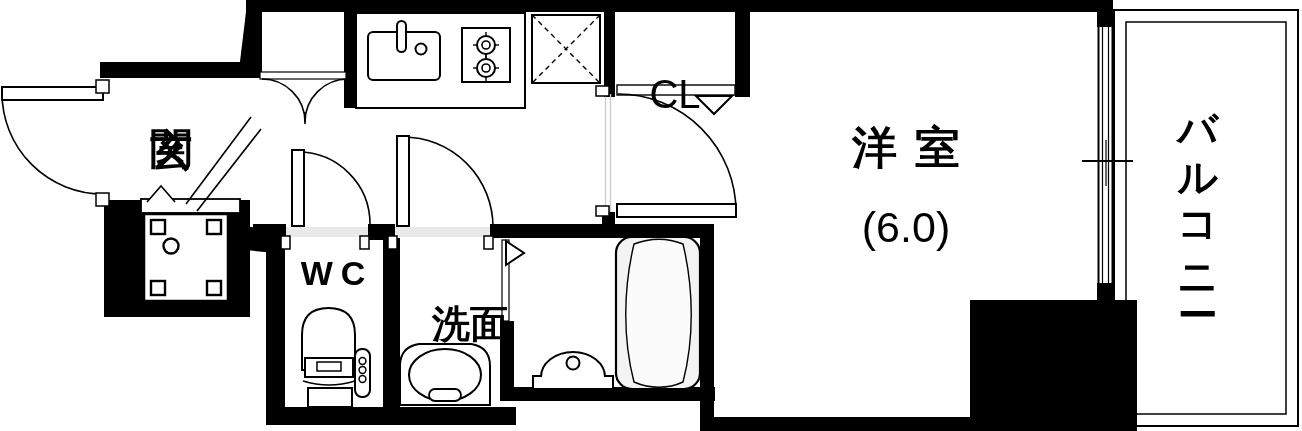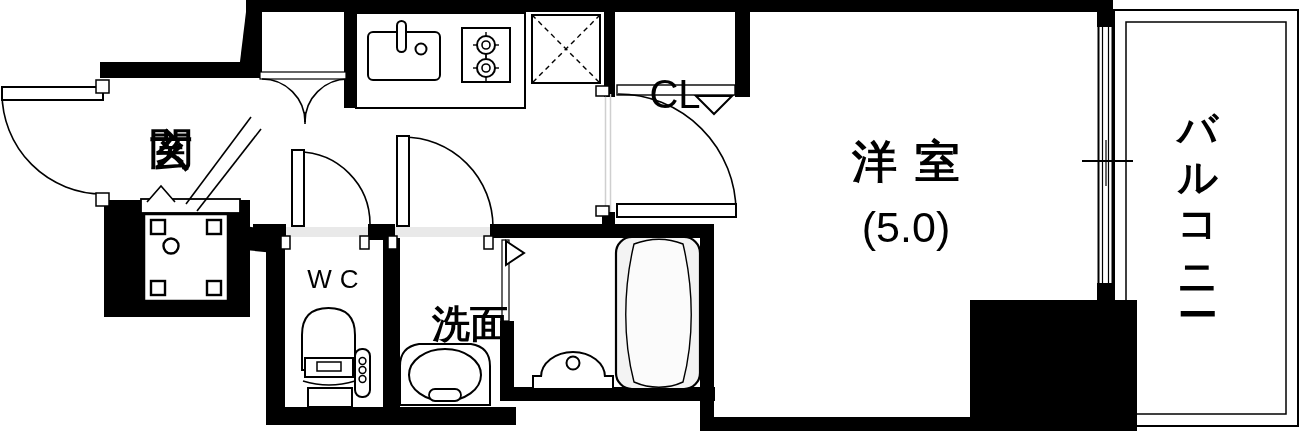--- a/index.html
+++ b/index.html
@@ -20,24 +20,24 @@
     user-select:none;
   }
   .label.h{text-align:center;}
   .label.v{
     writing-mode:vertical-rl;
     text-orientation:mixed;
   }
   .lbl-genkan{left:149px;top:92px;font-size:42px;letter-spacing:4px;}
   .lbl-sb{left:258px;top:26px;width:88px;font-size:37px;font-weight:500;}
   .lbl-cl{left:613px;top:26px;width:124px;font-size:40px;font-weight:400;margin-top:47px;}
-  .lbl-wc{left:285px;top:265px;width:96px;font-size:26px;letter-spacing:8px;text-indent:8px;font-weight:400;}
+  .lbl-wc{left:285px;top:255px;width:96px;font-size:34px;letter-spacing:8px;text-indent:8px;font-weight:700;}
   .lbl-senmen{left:406px;top:304px;width:128px;font-size:38px;}
   .lbl-yokushitsu{left:506px;top:284px;width:126px;font-size:40px;}
-  .lbl-yoshitsu{left:797px;top:138px;width:218px;font-size:45px;letter-spacing:18px;text-indent:18px;font-family:Liberation Serif, serif;}
+  .lbl-yoshitsu{left:797px;top:124px;width:218px;font-size:45px;letter-spacing:18px;text-indent:18px;font-family:Liberation Serif, serif;}
   .lbl-size{left:797px;top:204px;width:218px;font-size:43px;font-weight:500;}
   .lbl-balcony{left:1176px;top:84px;font-size:40px;letter-spacing:7px;}
 </style>
 </head>
 <body>
 
 <div class="plan">
 
 <svg width="1302" height="431" viewBox="0 0 1302 431">
 
@@ -213,16 +213,16 @@
     <line x1="1106" y1="140" x2="1106" y2="186" stroke-width="1.2"></line>
   </g>
 
 </svg>
 
   <div class="label v lbl-genkan">玄関</div>
   <div class="label h lbl-cl">CL</div>
   <div class="label h lbl-wc">WC</div>
   <div class="label h lbl-senmen">洗面</div>
   <div class="label h lbl-yoshitsu">洋室</div>
-  <div class="label h lbl-size">(5.0)</div>
+  <div class="label h lbl-size">(6.0)</div>
   <div class="label v lbl-balcony">バルコニー</div>
 
 </div>
 
 </body></html>

